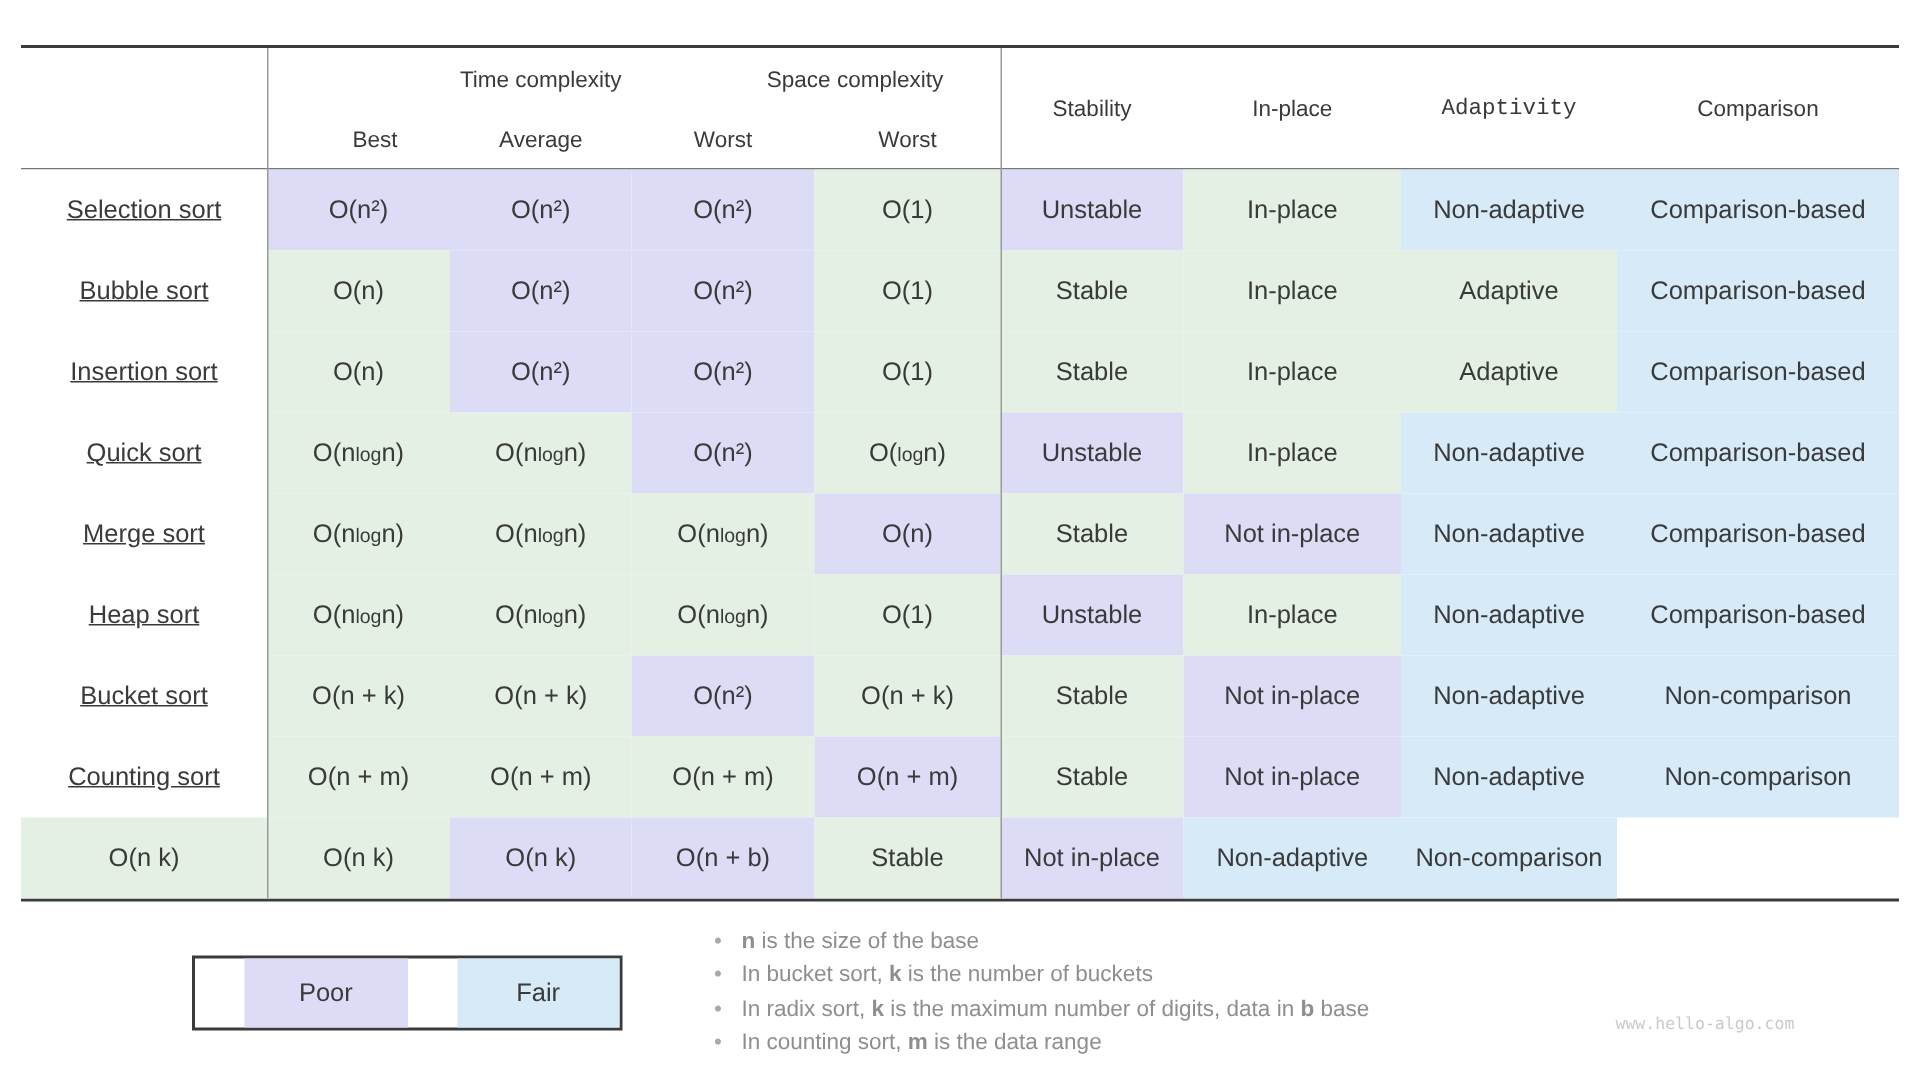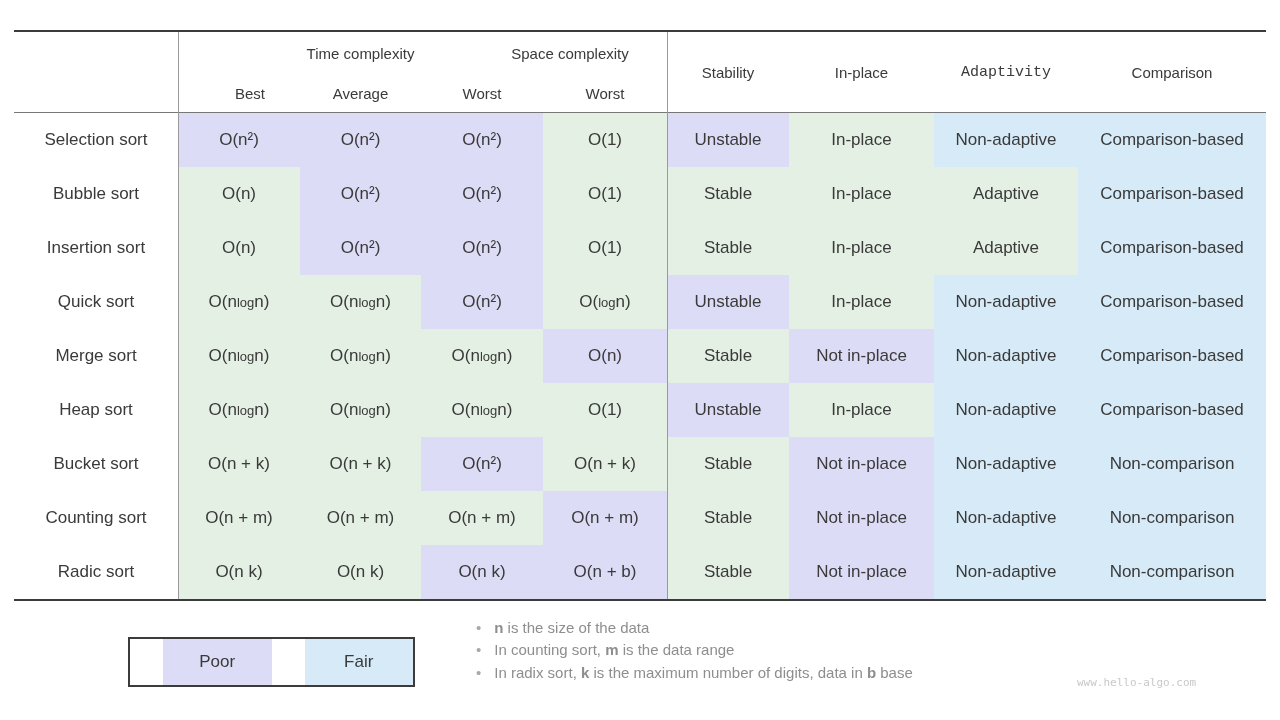--- a/index.html
+++ b/index.html
@@ -38,21 +38,21 @@
   .sub-c5 { grid-column:5; grid-row:2; }
   .tall-c6 { grid-column:6; grid-row:1/3; }
   .tall-c7 { grid-column:7; grid-row:1/3; }
   .tall-c8 { grid-column:8; grid-row:1/3;font-family:Liberation Mono, monospace; }
   .tall-c9 { grid-column:9; grid-row:1/3; }
   .trow { height:54px; }
   .cell {
     display:flex; align-items:center; justify-content:center;
     font-size:17px; color:var(--text,#3a3a3a); white-space:nowrap;
   }
-  .label-cell { background:#ffffff; }
+  .label-cell { background:#ffffff;text-decoration:underline; }
   .q-poor { background:var(--poor,#dddcf6); }
   .q-fair { background:var(--fair,#d6eaf8); }
   .q-good { background:var(--good,#e4f0e3); }
   .lg { font-size:13px; }
   .legend {
     position:absolute; left:128px; top:637px; width:287px; height:50px;
     border:2px solid var(--line-dark,#3b3b3b); box-sizing:border-box;
     display:flex;
   }
   .legend-cell { flex:1; display:flex; align-items:center; justify-content:center; font-size:17px; color:var(--text,#3a3a3a);margin-left:33px; }
@@ -176,39 +176,39 @@
           <div class="cell q-good">O(n + m)</div>
           <div class="cell q-good">O(n + m)</div>
           <div class="cell q-good">O(n + m)</div>
           <div class="cell q-poor">O(n + m)</div>
           <div class="cell q-good">Stable</div>
           <div class="cell q-poor">Not in-place</div>
           <div class="cell q-fair">Non-adaptive</div>
           <div class="cell q-fair">Non-comparison</div>
         </div>
         <div class="trow grid-row">
-          <div class="cell label-cell">Radic sort</div>
           <div class="cell q-good">O(n k)</div>
           <div class="cell q-good">O(n k)</div>
           <div class="cell q-poor">O(n k)</div>
           <div class="cell q-poor">O(n + b)</div>
           <div class="cell q-good">Stable</div>
           <div class="cell q-poor">Not in-place</div>
           <div class="cell q-fair">Non-adaptive</div>
           <div class="cell q-fair">Non-comparison</div>
         </div>
       </div>
   </div>
 
   <div class="legend">
     <div class="legend-cell q-poor">Poor</div>
     <div class="legend-cell q-fair">Fair</div>
   </div>
 
   <ul class="notes">
-      <li><span class="b">n</span><span> is the size of the data</span></li>
+      <li><span class="b">n</span><span> is the size of the base</span></li>
+      <li><span>In bucket sort, </span><span class="b">k</span><span> is the number of buckets</span></li>
+      <li><span>In radix sort, </span><span class="b">k</span><span> is the maximum number of digits, data in </span><span class="b">b</span><span> base</span></li>
       <li><span>In counting sort, </span><span class="b">m</span><span> is the data range</span></li>
-      <li><span>In radix sort, </span><span class="b">k</span><span> is the maximum number of digits, data in </span><span class="b">b</span><span> base</span></li>
     </ul>
 
   <div class="watermark">www.hello-algo.com</div>
 
 </div>
 
 </body></html>

